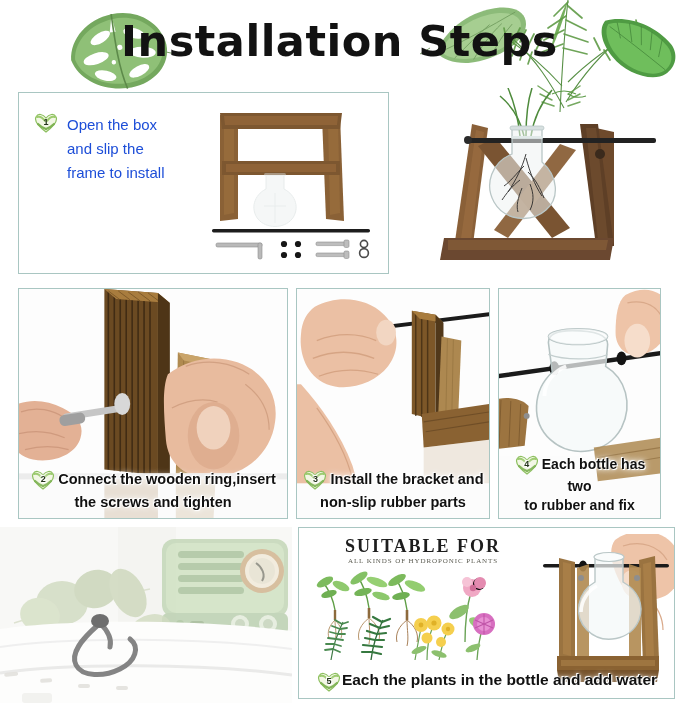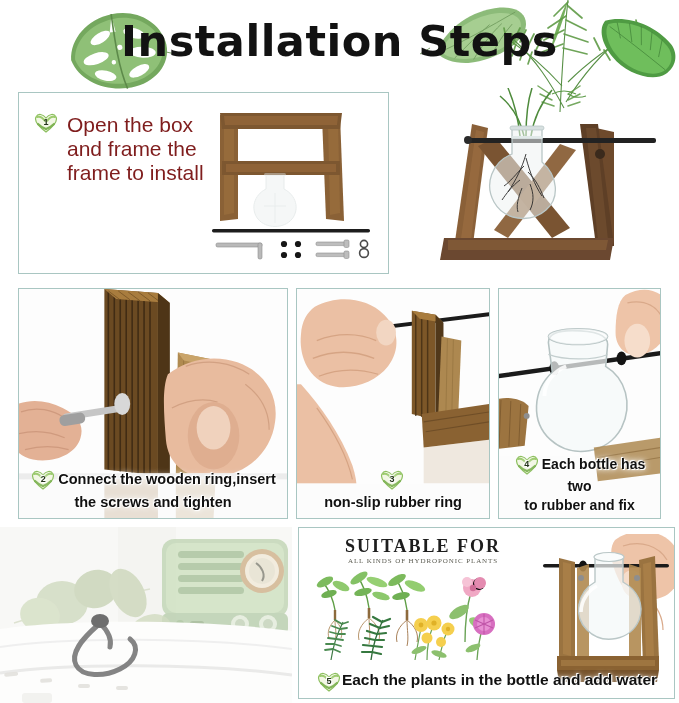--- a/index.html
+++ b/index.html
@@ -34,21 +34,21 @@
 
   #panel1{left:18px;top:92px;width:371px;height:182px;}
   #panel2{left:18px;top:288px;width:270px;height:231px;}
   #panel3{left:296px;top:288px;width:194px;height:231px;}
   #panel4{left:498px;top:288px;width:163px;height:231px;}
   #panel5{left:298px;top:527px;width:377px;height:172px;}
 
   
   .p1-text{
     position:absolute;left:48px;top:20px;width:150px;
-    font-size:21px;line-height:24px;color:#7f1d1d;
+    font-size:15px;line-height:24px;color:#1d4ed8;
     font-family:"Liberation Sans", sans-serif;
   }
   .badge{
     position:relative;display:inline-block;width:26px;height:22px;vertical-align:middle;
   }
   .badge svg{position:absolute;left:0;top:0;}
   .badge .num{
     position:absolute;left:0;top:0;width:26px;height:22px;
     display:flex;align-items:center;justify-content:center;
     font-size:9px;font-weight:700;color:#25351c;
@@ -275,21 +275,21 @@
         <path d="M4 6 C7 5 10 7 12 10" stroke="#9ccb6e" stroke-width="2" fill="none" stroke-linecap="round"></path>
         <path d="M22 6 C19 5 16 7 14 10" stroke="#9ccb6e" stroke-width="2" fill="none" stroke-linecap="round"></path>
         <path d="M5 13 C8 16 10 17 13 18" stroke="#7fb354" stroke-width="2.2" fill="none" stroke-linecap="round"></path>
         <path d="M21 13 C18 16 16 17 13 18" stroke="#7fb354" stroke-width="2.2" fill="none" stroke-linecap="round"></path>
       </svg>
       <span class="num">1</span>
     </div>
 
     <div class="p1-text">
       <div>Open the box</div>
-      <div>and frame the</div>
+      <div>and slip the</div>
       <div>frame to install</div>
     </div>
 
     <div class="leafwrap fern-small">
       <svg viewBox="0 0 105 85" width="105" height="85">
         <g transform="rotate(14 52 42)">
           <path d="M92 8 C70 26 48 48 26 78" stroke="#b9cc86" stroke-width="1.3" fill="none"></path>
           <g stroke="#c2d68f" stroke-width="2" stroke-linecap="round" opacity=".9">
             <path d="M88 12 L70 8"></path>
               <path d="M82 18 L62 14"></path>
@@ -484,22 +484,22 @@
     <div class="caption" id="cap3">
       <span class="badge">
         <svg viewBox="0 0 26 22" width="26" height="22">
           <path d="M13 21 C5 15 1 10 3 6 C5 2 10 3 13 7 C16 3 21 2 23 6 C25 10 21 15 13 21 Z" fill="#f2f7e4" stroke="#8cbf5e" stroke-width="1.2"></path>
           <path d="M4 6 C7 5 10 7 12 10" stroke="#9ccb6e" stroke-width="2" fill="none" stroke-linecap="round"></path>
           <path d="M22 6 C19 5 16 7 14 10" stroke="#9ccb6e" stroke-width="2" fill="none" stroke-linecap="round"></path>
           <path d="M5 13 C8 16 10 17 13 18" stroke="#7fb354" stroke-width="2.2" fill="none" stroke-linecap="round"></path>
           <path d="M21 13 C18 16 16 17 13 18" stroke="#7fb354" stroke-width="2.2" fill="none" stroke-linecap="round"></path>
         </svg>
         <span class="num">3</span>
-      </span>
-      <div>non-slip rubber ring</div>
+      </span><span>Install the bracket and</span>
+      <div>non-slip rubber parts</div>
     </div>
   </div>
 
   <div class="panel" id="panel4">
     <svg class="photo" viewBox="0 0 163 231" preserveAspectRatio="none">
       <rect width="163" height="231" fill="#fdfdfd"></rect>
 
       <rect x="-4" y="86" width="176" height="4.5" rx="2" fill="#1b1b1b" transform="rotate(-8 -4 86)"></rect>
 
       <ellipse cx="56" cy="80" rx="5" ry="7" fill="#131313"></ellipse>

